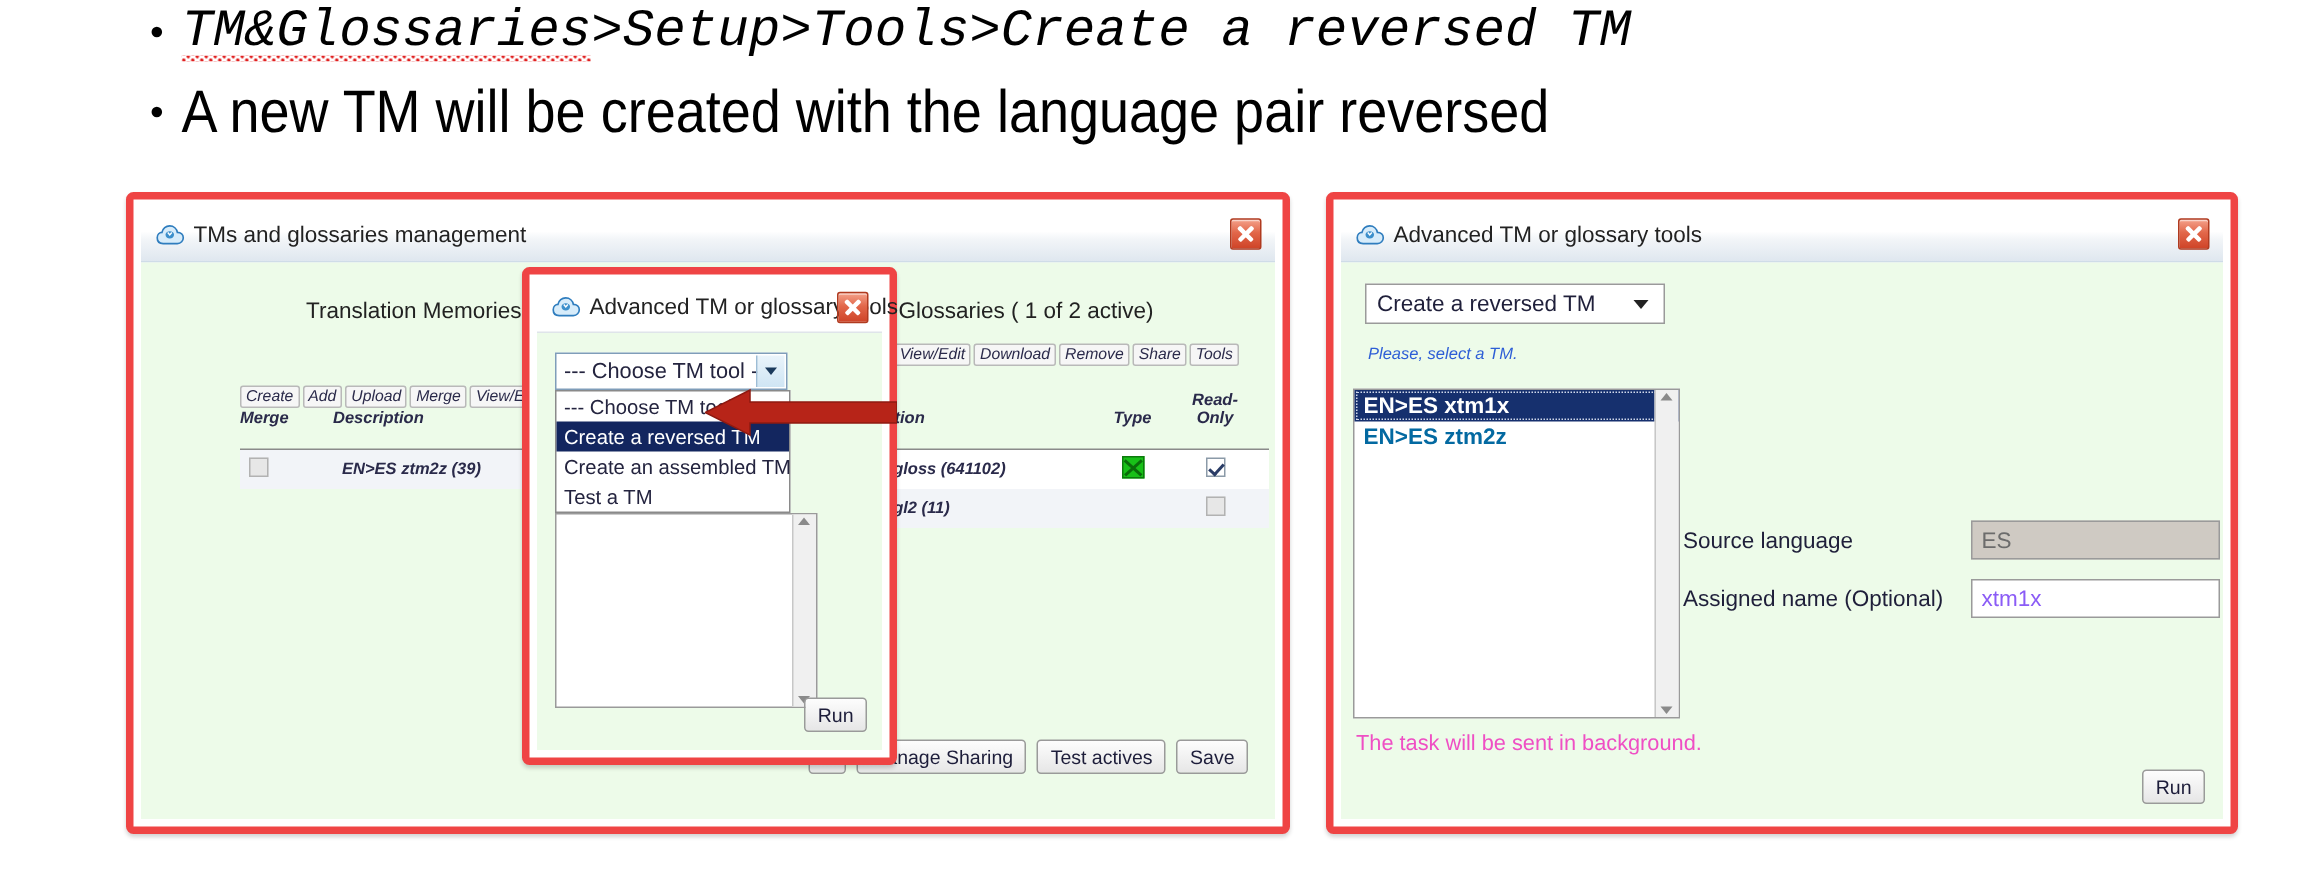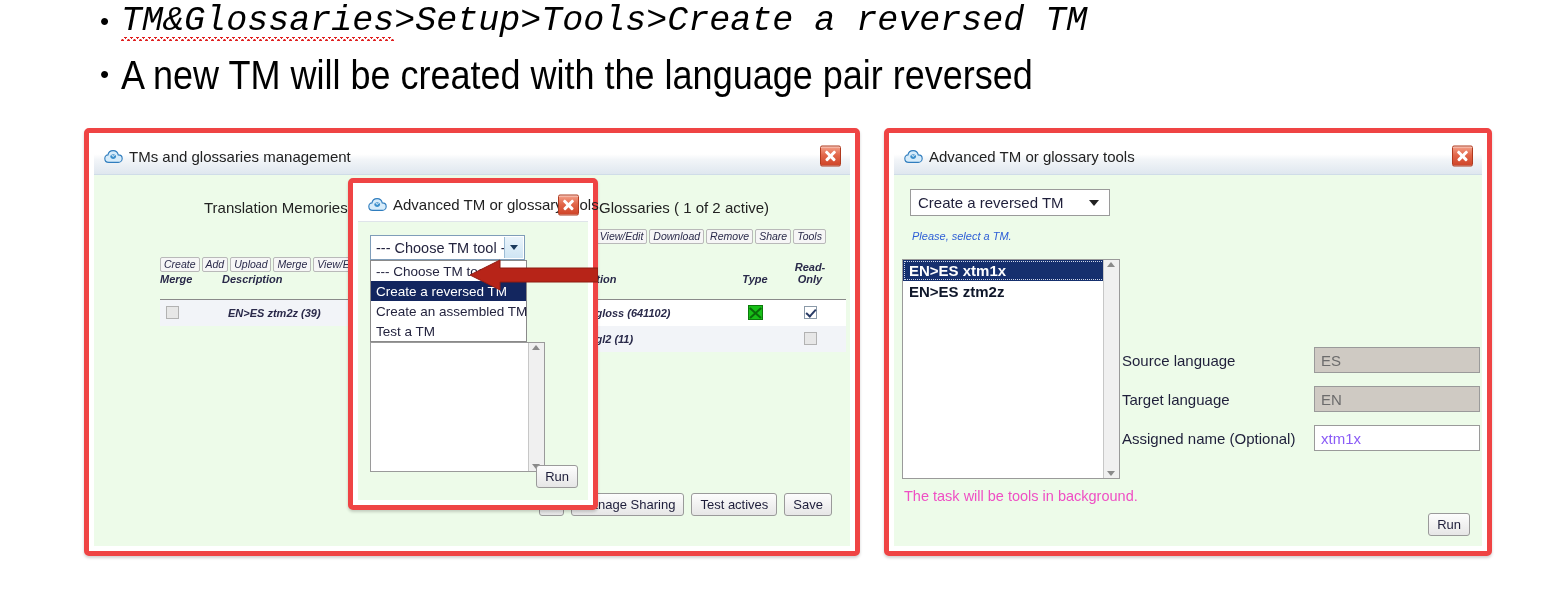--- a/index.html
+++ b/index.html
@@ -211,21 +211,21 @@
     border-top:6px solid #222;
   }
   .hint{
     position:absolute;left:18px;top:55px;font-size:11px;font-style:italic;
     color:#2d5ed6;white-space:nowrap;
   }
   .tm-list{
     position:absolute;left:8px;top:84px;width:218px;height:220px;
     background:#fff;border:1px solid #9a9a9a;box-sizing:border-box;font-weight:bold;
   }
-  .tm-item{font-size:15px;color:#0f172a;padding:2px 6px;white-space:nowrap;cursor:pointer;}
+  .tm-item{font-size:15px;color:#0369a1;padding:2px 6px;white-space:nowrap;cursor:pointer;}
   .tm-item.sel{background:#16306e;color:#fff;outline:1px dotted #cfd8ea;outline-offset:-2px;}
   .form{position:absolute;left:228px;top:172px;}
   .frow{display:flex;align-items:center;margin-bottom:13px;}
   .flabel{font-size:15px;color:#1f1f3a;width:192px;white-space:nowrap;}
   .finput{
     width:166px;height:26px;box-sizing:border-box;border:1px solid #9a9a9a;
     background:#fff;font-size:15px;color:#8b5cf6;padding:0 6px;line-height:24px;
     font-family:"Liberation Sans",sans-serif;
   }
   .finput.ro{background:#cfcac3;color:#6c6c6c;}
@@ -399,27 +399,23 @@
       <div class="tm-item sel">EN&gt;ES xtm1x</div>
       <div class="tm-item">EN&gt;ES ztm2z</div>
     </div>
 
     <div class="form">
       <div class="frow">
         <span class="flabel">Source language</span>
         <input class="finput ro" readonly="" value="ES" style="">
       </div>
       <div class="frow">
-        <span class="flabel">Target language</span>
-        <input class="finput ro" readonly="" value="EN" style="">
-      </div>
-      <div class="frow">
         <span class="flabel">Assigned name (Optional)</span>
         <input class="finput" value="xtm1x" style="">
       </div>
     </div>
 
-    <div class="note">The task will be tools in background.</div>
+    <div class="note">The task will be sent in background.</div>
     <button class="btn" id="rightRun">Run</button>
 
   </div>
  </div>
 </div>
 
 </body></html>

